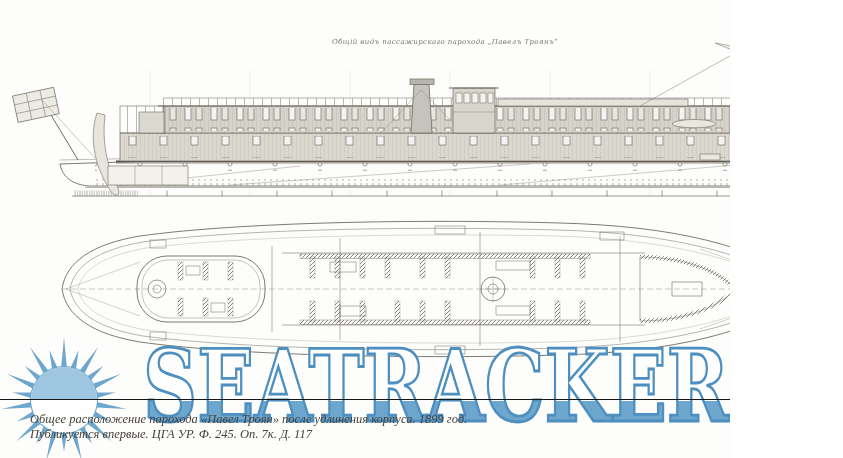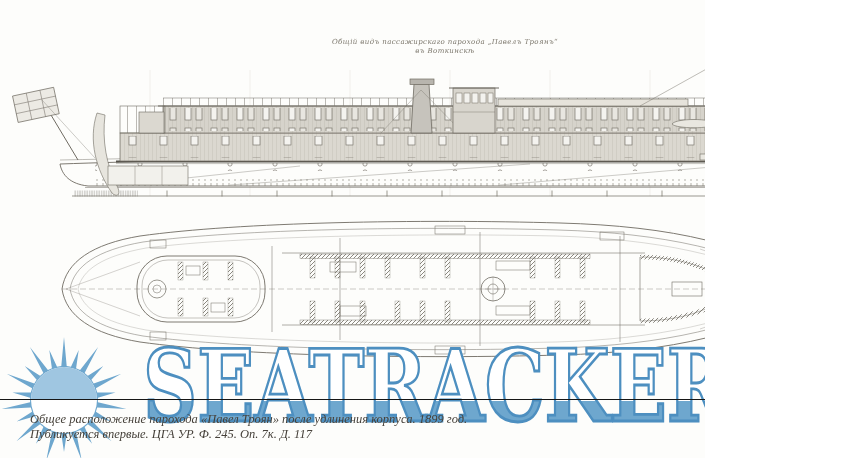--- a/index.html
+++ b/index.html
@@ -1,17 +1,17 @@
 <!DOCTYPE html>
 <html><head>
 <meta charset="utf-8">
 <style>
   html,body{margin:0;padding:0;background:#fff;}
   #stage{position:relative;width:705px;height:458px;background:#fdfdfb;overflow:hidden;
-         font-family:"Liberation Serif",serif;}
+         font-family:"Liberation Serif",serif;padding-left:25px;}
   
   #shipsvg{position:absolute;left:0;top:0;z-index:1;}
   
   .plan-title{position:absolute;left:310px;top:38px;width:270px;text-align:center;z-index:4;
     font-family:"DejaVu Serif",serif;font-style:italic;font-size:7px;line-height:9px;
     color:#7b766b;letter-spacing:.4px;}
   
   .wm-sun{position:absolute;left:0px;top:335px;z-index:2;}
   .wm-clip{position:absolute;left:16px;top:0;width:843px;overflow:hidden;z-index:2;}
   .wm-clip.top{height:401px;}
@@ -265,21 +265,20 @@
       <rect x="435" y="226" width="30" height="8" stroke-width="0.5"></rect>
       <rect x="600" y="232" width="24" height="8" stroke-width="0.5"></rect>
       <rect x="435" y="346" width="30" height="8" stroke-width="0.5"></rect>
       <rect x="150" y="240" width="16" height="8" stroke-width="0.5"></rect>
       <rect x="150" y="332" width="16" height="8" stroke-width="0.5"></rect>
     </g>
   </svg>
 
   <div class="plan-title">
     <div>Общій видъ пассажирскаго парохода „Павелъ Троянъ“</div>
-    <div>въ Воткинскѣ</div>
   </div>
 
   <svg class="wm-sun" width="140" height="126" viewBox="0 0 140 126">
     <polygon id="sun-rays" points="61.3,31.1 64.0,2.0 66.7,31.1 71.0,31.7 78.7,15.1 76.1,33.2 80.1,35.0 98.1,12.0 84.6,37.9 87.9,40.8 103.3,30.9 91.4,44.8 93.7,48.5 121.3,38.8 95.9,53.3 97.2,57.5 115.5,57.6 97.9,62.8 97.9,67.2 126.4,74.0 97.2,72.5 95.9,76.7 111.3,86.6 93.7,81.5 91.4,85.2 111.6,106.3 87.9,89.2 84.6,92.1 92.1,108.7 80.1,95.0 76.1,96.8 81.7,125.4 71.0,98.3 66.7,98.9 64.0,117.0 61.3,98.9 57.0,98.3 46.3,125.4 51.9,96.8 47.9,95.0 35.9,108.7 43.4,92.1 40.1,89.2 16.4,106.3 36.6,85.2 34.3,81.5 16.7,86.6 32.1,76.7 30.8,72.5 1.6,74.0 30.1,67.2 30.1,62.8 12.5,57.6 30.8,57.5 32.1,53.3 6.7,38.8 34.3,48.5 36.6,44.8 24.7,30.9 40.1,40.8 43.4,37.9 29.9,12.0 47.9,35.0 51.9,33.2 49.3,15.1 57.0,31.7" fill="#6ea7ce"></polygon>
     <circle cx="64" cy="65" r="33" fill="#ffffff"></circle>
     <path d="M31,65 A33,33 0 0 1 97,65 Z" fill="#9fc6e1"></path>
   </svg>
 
   <div class="wm-clip top">
     <div class="wm-text">SEATRACKER.RU</div>

